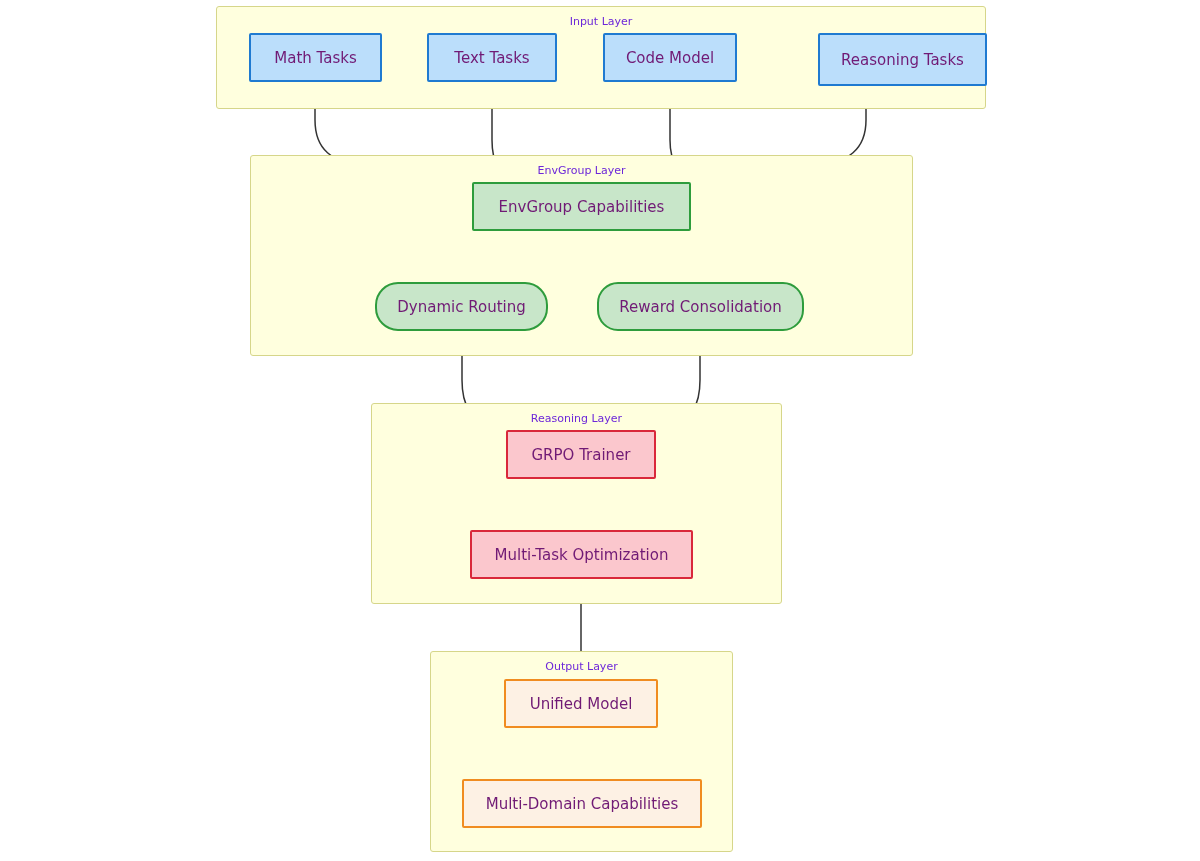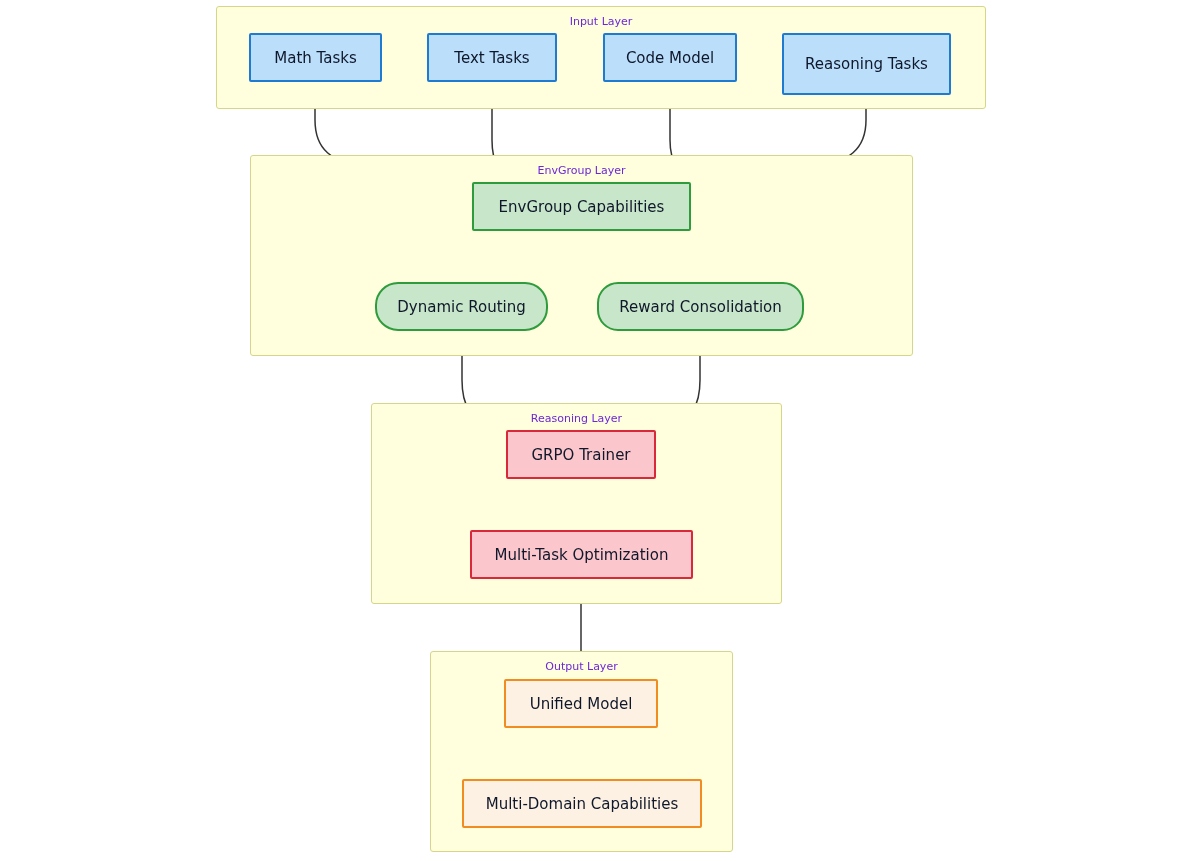--- a/index.html
+++ b/index.html
@@ -46,21 +46,21 @@
     white-space: nowrap;
   }
   .node {
     position: absolute;
     box-sizing: border-box;
     display: flex;
     align-items: center;
     justify-content: center;
     border-radius: 2px;
     font-size: 15px;
-    color: #0f172a;
+    color: #701a75;
     text-align: center;
     white-space: nowrap;
   }
   .node.blue {
     background: #bbdefb;
     border: 2px solid #1f7ad1;
   }
   .node.green {
     background: #c8e6c9;
     border: 2px solid #2e9c3c;
@@ -115,21 +115,21 @@
   <div class="cluster" style="left:430px; top:651px; width:303px; height:201px;">
     <div class="cluster-label">Output Layer</div>
   </div>
 
   <div class="node blue" style="left:249px; top:33px; width:133px; height:49px;">Math Tasks</div>
 
   <div class="node blue" style="left:427px; top:33px; width:130px; height:49px;">Text Tasks</div>
 
   <div class="node blue" style="left:603px; top:33px; width:134px; height:49px;">Code Model</div>
 
-  <div class="node blue" style="left:782px; top:33px; width:169px; height:62px;">Reasoning Tasks</div>
+  <div class="node blue" style="left:818px; top:33px; width:169px; height:53px;">Reasoning Tasks</div>
 
   <div class="node green" style="left:472px; top:182px; width:219px; height:49px;">EnvGroup Capabilities</div>
 
   <div class="node green" style="left:375px; top:282px; width:173px; height:49px;border-radius:23px;">Dynamic Routing</div>
 
   <div class="node green" style="left:597px; top:282px; width:207px; height:49px;border-radius:21px;">Reward Consolidation</div>
 
   <div class="node red" style="left:506px; top:430px; width:150px; height:49px;">GRPO Trainer</div>
 
   <div class="node red" style="left:470px; top:530px; width:223px; height:49px;">Multi-Task Optimization</div>

